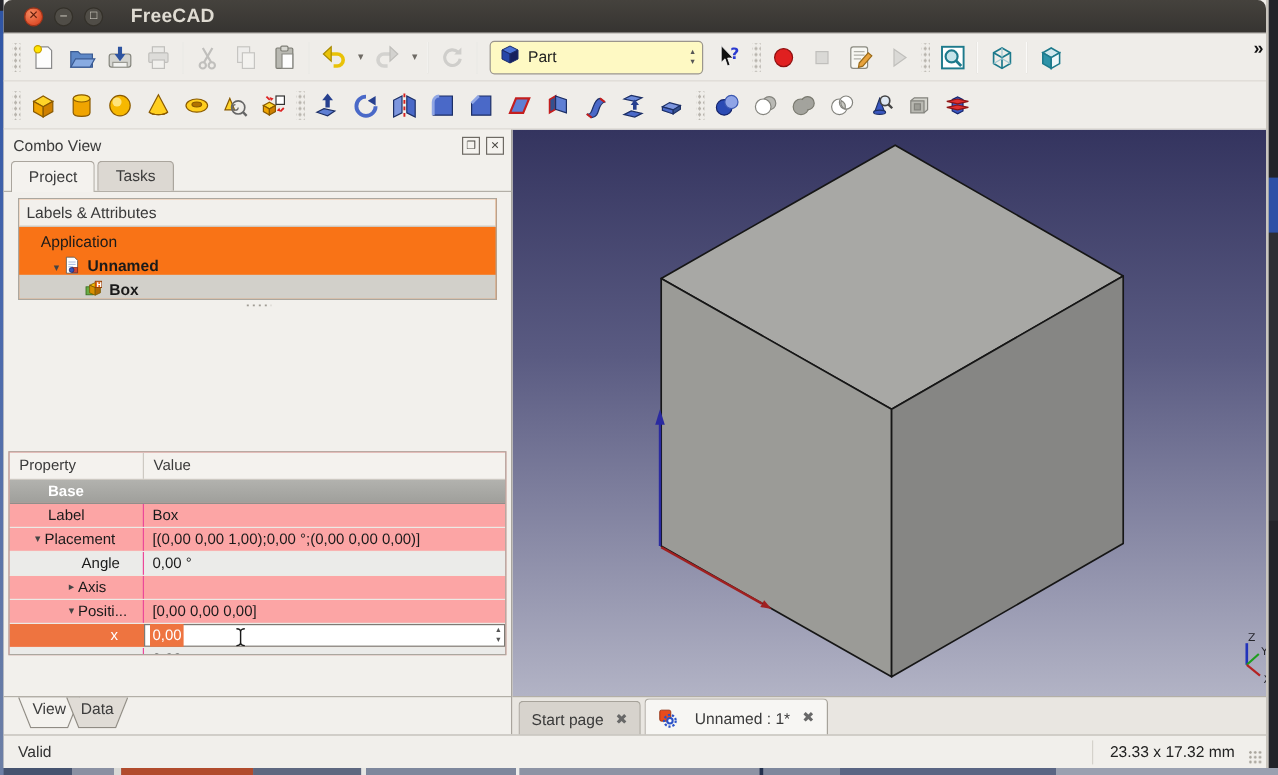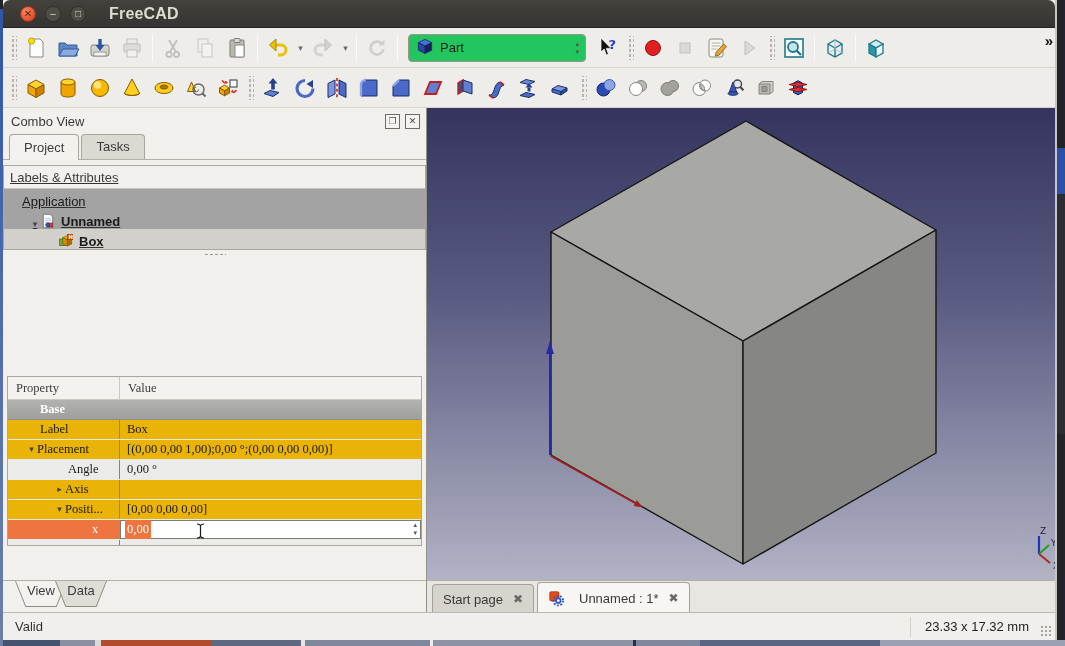--- a/index.html
+++ b/index.html
@@ -39,21 +39,21 @@
   .tb-btn{width:30px;height:30px;margin:0 1px;border-radius:3px;display:flex;
           align-items:center;justify-content:center;flex:0 0 auto;}
   .tb-btn svg{width:24px;height:24px;display:block;}
   .tb-btn.dim{filter:grayscale(60%) opacity(.55);}
   .dd-btn{width:13px;height:30px;display:flex;align-items:center;justify-content:center;
           color:#6e6a64;font-size:9px;flex:0 0 auto;}
   .tb-sep{width:1px;height:26px;background:#c6c2bb;border-right:1px solid #fbfaf8;
           margin:0 4px;flex:0 0 auto;}
   .tb-handle{width:7px;height:24px;margin:0 3px;flex:0 0 auto;
      background-image:radial-gradient(#b8b4ad 1px,transparent 1.2px);background-size:4px 5px;background-position:1px 2px;}
-  .wb-combo{height:28px;min-width:178px;background:#22c55e;border:1px solid #9b968d;border-radius:4px;
+  .wb-combo{height:28px;min-width:178px;background:#fef9c3;border:1px solid #9b968d;border-radius:4px;
             display:flex;align-items:center;padding:0 6px;margin:0 6px;flex:0 0 auto;}
   .wb-combo svg{width:20px;height:20px;}
   .wb-combo .lbl{font-size:13px;color:#222;margin-left:5px;flex:1;}
   .spin{display:flex;flex-direction:column;align-items:center;justify-content:center;
         font-size:7px;color:#555;line-height:1.1;}
   #overflow{position:absolute;right:2px;top:32px;font-size:15px;font-weight:bold;color:#111;}
 
   
   #main{position:absolute;left:0;top:108px;width:100%;height:472px;display:flex;}
   #left-panel{width:424px;height:100%;background:#f2f0ec;border-right:1px solid #96928a;
@@ -63,36 +63,36 @@
 
   
   #cv-header{height:24px;display:flex;align-items:center;padding:2px 6px 0 8px;}
   #cv-title{flex:1;font-size:13px;color:#3a3a3a;}
   .cv-hbtn{width:15px;height:15px;border:1px solid #6e6a64;margin-left:5px;display:flex;
            align-items:center;justify-content:center;font-size:9px;color:#4c4a45;background:#f5f3ef;}
   #cv-tabs{display:flex;align-items:flex-end;height:28px;padding-left:6px;border-bottom:1px solid #b3afa7;}
   .cv-tab{padding:4px 14px 5px;font-size:13px;border:1px solid #aaa59d;border-bottom:none;
           border-radius:4px 4px 0 0;background:#dcd8d2;color:#3c3c3c;margin-right:2px;}
   .cv-tab.active{background:#f4f2ee;position:relative;top:1px;padding-top:5px;}
-  #tree-box{margin:5px 0 0;background:#a3a3a3;border:1px solid #aba79f;text-decoration:underline;}
+  #tree-box{margin:5px 12px 0;background:#f97316;border:1px solid #aba79f;}
   #tree-header{height:23px;line-height:23px;padding-left:6px;background:#f2f0ec;
                border-bottom:1px solid #c9c5bd;color:#3a3a3a;}
   .tree-row{height:20px;display:flex;align-items:flex-end;color:#1a1a1a;}
   .tree-row.selected{background:#d2d0ca;}
   .tree-row .exp{width:10px;font-size:9px;color:#444;text-align:center;flex:0 0 auto;}
   .tree-row .ticon{width:17px;height:16px;margin-right:4px;flex:0 0 auto;}
   .tree-row .ticon svg{width:16px;height:16px;}
   .tree-row .tlabel.bold{font-weight:bold;}
   #tree-splitter{height:8px;display:flex;align-items:center;justify-content:center;}
   #tree-splitter span{width:22px;height:3px;
      background-image:radial-gradient(#a09c94 1px,transparent 1.2px);background-size:5px 3px;}
 
   
-  #prop-box{position:absolute;left:4px;right:4px;top:268px;bottom:34px;background:#eab308;
-            border:1px solid #aba79f;overflow:hidden;font-size:12.5px;font-family:Liberation Serif, serif;}
+  #prop-box{position:absolute;left:4px;right:4px;top:268px;bottom:34px;background:#fca5a5;
+            border:1px solid #aba79f;overflow:hidden;font-size:12.5px;}
   #prop-head{display:flex;height:23px;line-height:23px;background:#f4f2ee;border-bottom:1px solid #cdc9c2;color:#3a3a3a;}
   #prop-head .c1{width:112px;padding-left:8px;border-right:1px solid #cdc9c2;}
   #prop-head .c2{flex:1;padding-left:8px;}
   .prow{display:flex;height:20px;line-height:19px;border-bottom:1px solid #eceae5;color:#1a1a1a;position:relative;}
   .prow.shaded{background:#ebebe9;}
   .prow.group{background:linear-gradient(#b2b2ae,#9f9f9b);color:#fff;font-weight:bold;border-bottom:1px solid #8f8f8b;}
   .prow.group span{padding-left:32px;}
   .pcell{overflow:hidden;white-space:nowrap;}
   .plabel{width:112px;border-right:1px solid #ec4899;display:flex;align-items:center;}
   .plabel .exp{width:11px;font-size:9px;color:#444;text-align:center;flex:0 0 auto;}

